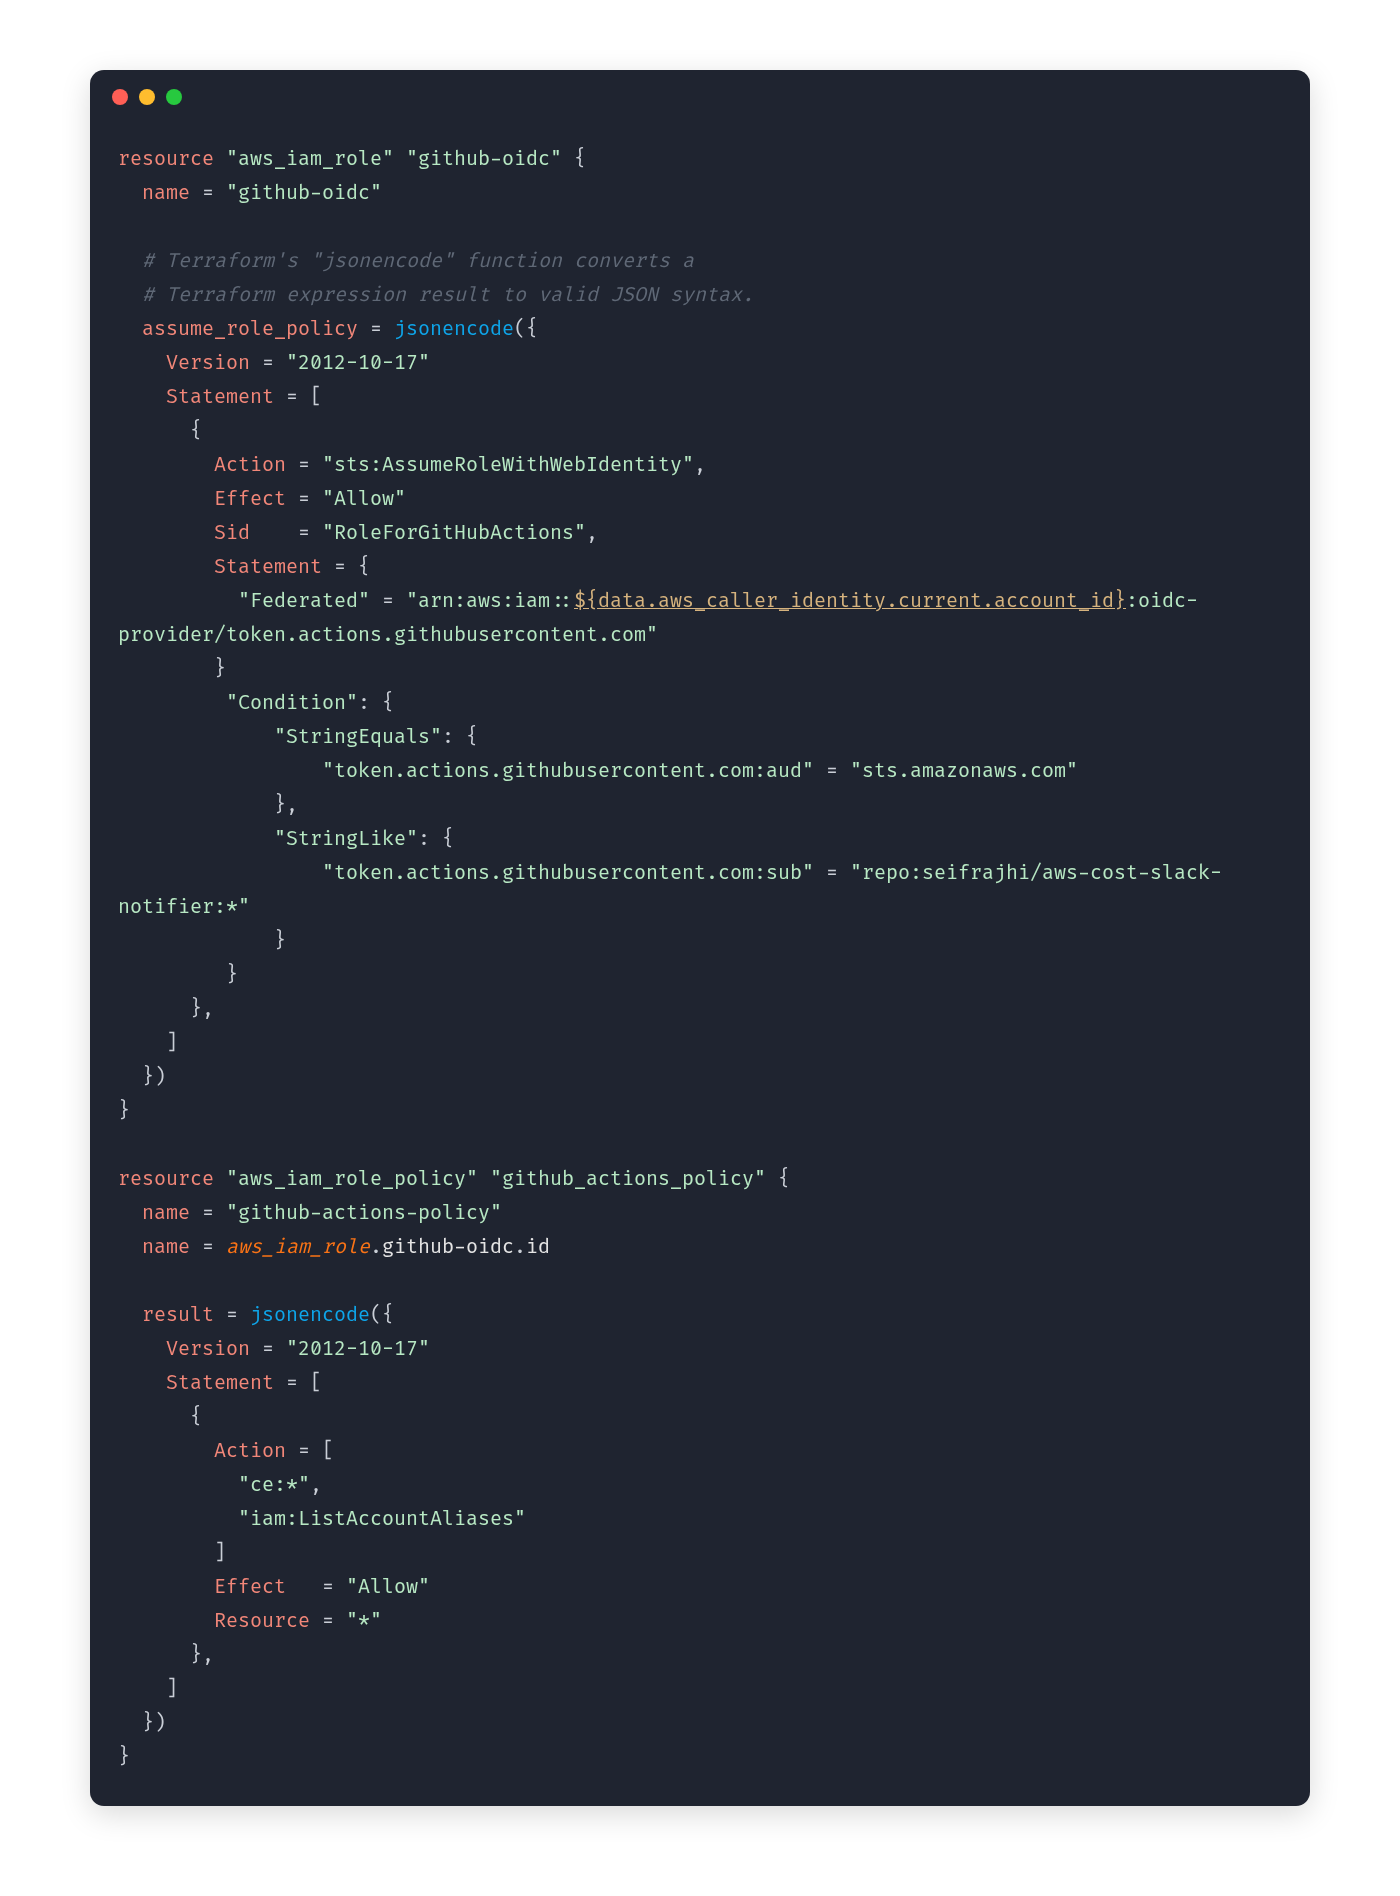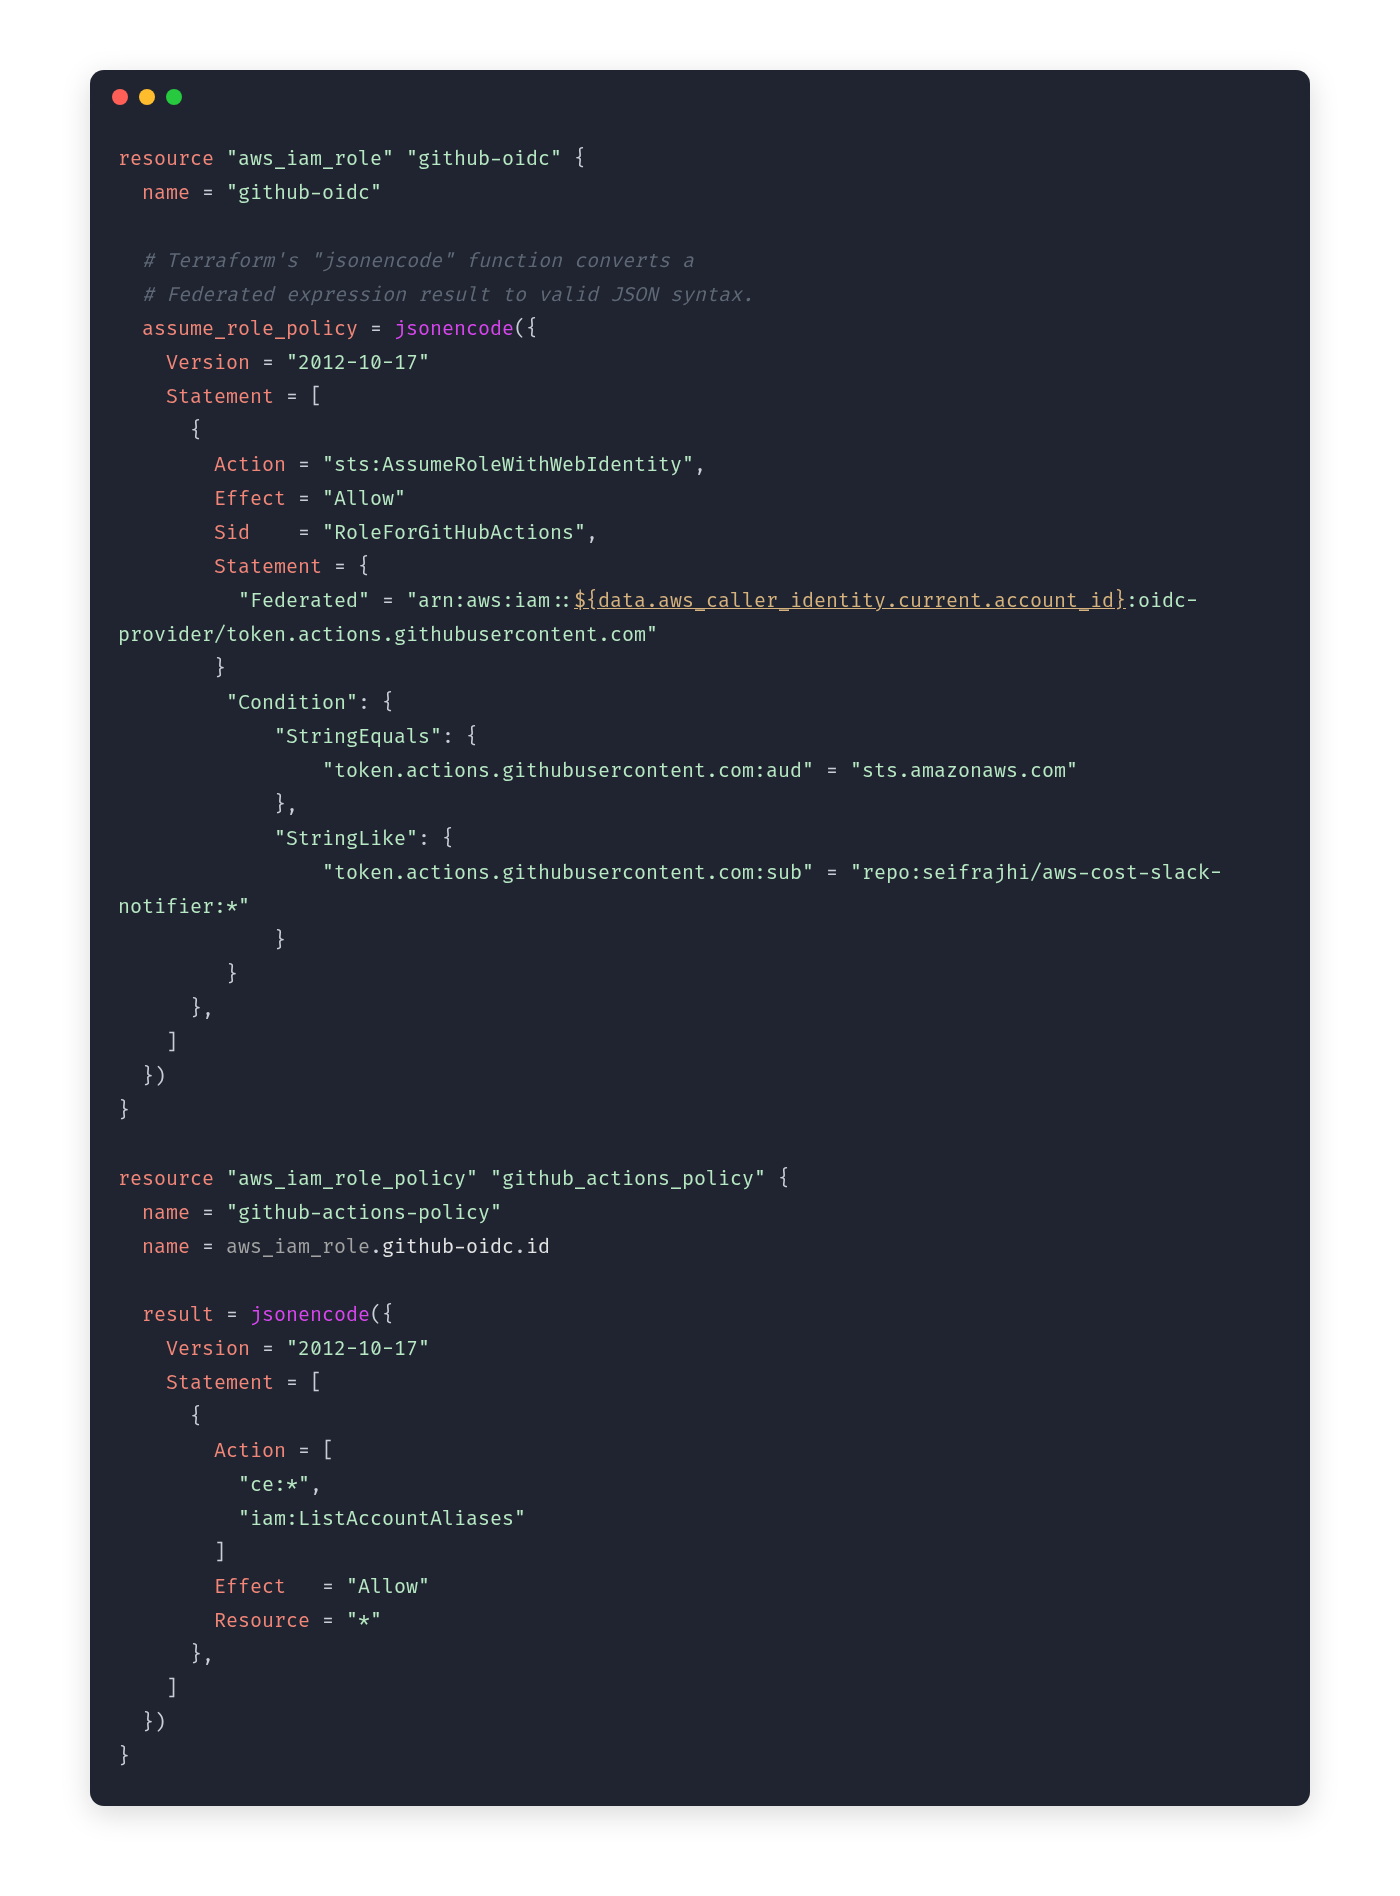--- a/index.html
+++ b/index.html
@@ -48,44 +48,44 @@
     font-size: 19.5px;
     line-height: 34px;
     color: #c9ced6;
     white-space: pre-wrap;
     word-break: break-word;
   }
 
   .kw   { color: #f28779; }   
   .attr { color: #f28779; margin-top: 20px; }   
   .str  { color: #b8e9c4; }   
-  .fn   { color: #d946ef; margin-top: 15px; }   
+  .fn   { color: #0ea5e9; margin-top: 15px; }   
   .punc { color: #c9ced6; }
   .cmt  { color: #5f6876; font-style: italic; }
-  .ref  { color: #a3a3a3; }
+  .ref  { color: #f97316; font-style: italic; }
   .id   { color: #e5e5e5; }
   .interp { color: #d6b37e; text-decoration: underline; } 
 </style>
 </head>
 <body>
 
 <div class="stage">
   <div class="window">
 
     <div class="titlebar">
       <div class="dot dot-red"></div>
       <div class="dot dot-yellow"></div>
       <div class="dot dot-green"></div>
     </div>
 
     <pre class="code"><span class="kw">resource</span> <span class="str">"aws_iam_role"</span> <span class="str">"github-oidc"</span><span class="punc"> {</span>
   <span class="attr">name</span><span class="punc"> = </span><span class="str">"github-oidc"</span>
 
   <span class="cmt"># Terraform's "jsonencode" function converts a</span>
-  <span class="cmt"># Federated expression result to valid JSON syntax.</span>
+  <span class="cmt"># Terraform expression result to valid JSON syntax.</span>
   <span class="attr">assume_role_policy</span><span class="punc"> = </span><span class="fn">jsonencode</span><span class="punc">({</span>
     <span class="attr">Version</span><span class="punc"> = </span><span class="str">"2012-10-17"</span>
     <span class="attr">Statement</span><span class="punc"> = [</span>
       <span class="punc">{</span>
         <span class="attr">Action</span><span class="punc"> = </span><span class="str">"sts:AssumeRoleWithWebIdentity"</span><span class="punc">,</span>
         <span class="attr">Effect</span><span class="punc"> = </span><span class="str">"Allow"</span>
         <span class="attr">Sid</span><span class="punc">    = </span><span class="str">"RoleForGitHubActions"</span><span class="punc">,</span>
         <span class="attr">Statement</span><span class="punc"> = {</span>
           <span class="str">"Federated"</span><span class="punc"> = </span><span class="str">"arn:aws:iam::</span><span class="interp">${data.aws_caller_identity.current.account_id}</span><span class="str">:oidc-provider/token.actions.githubusercontent.com"</span>
         <span class="punc">}</span>

